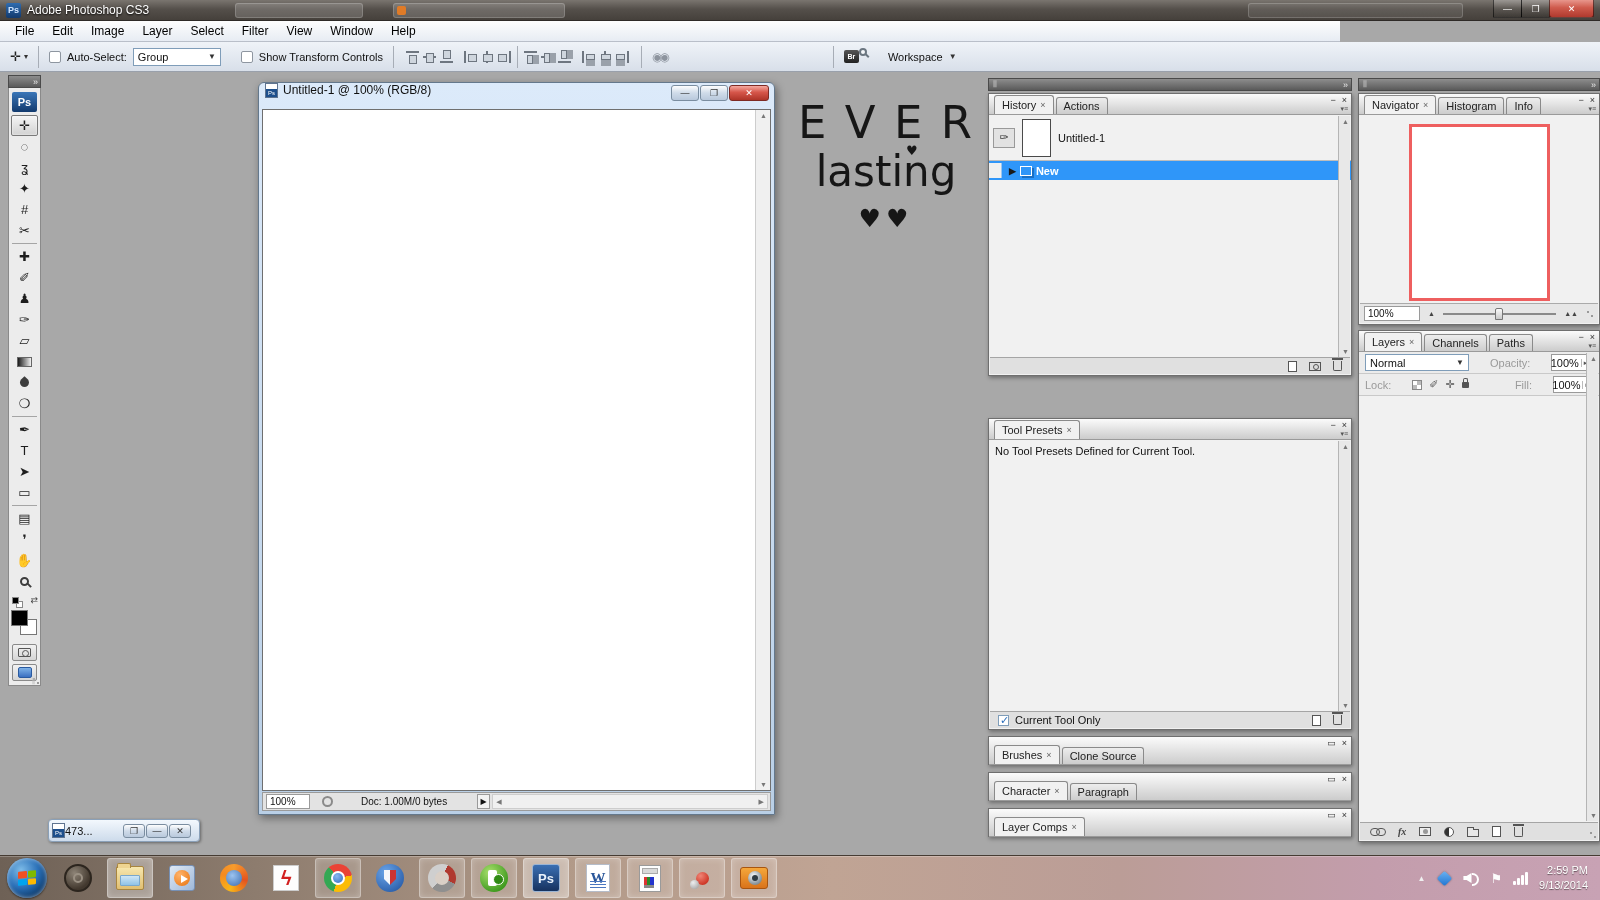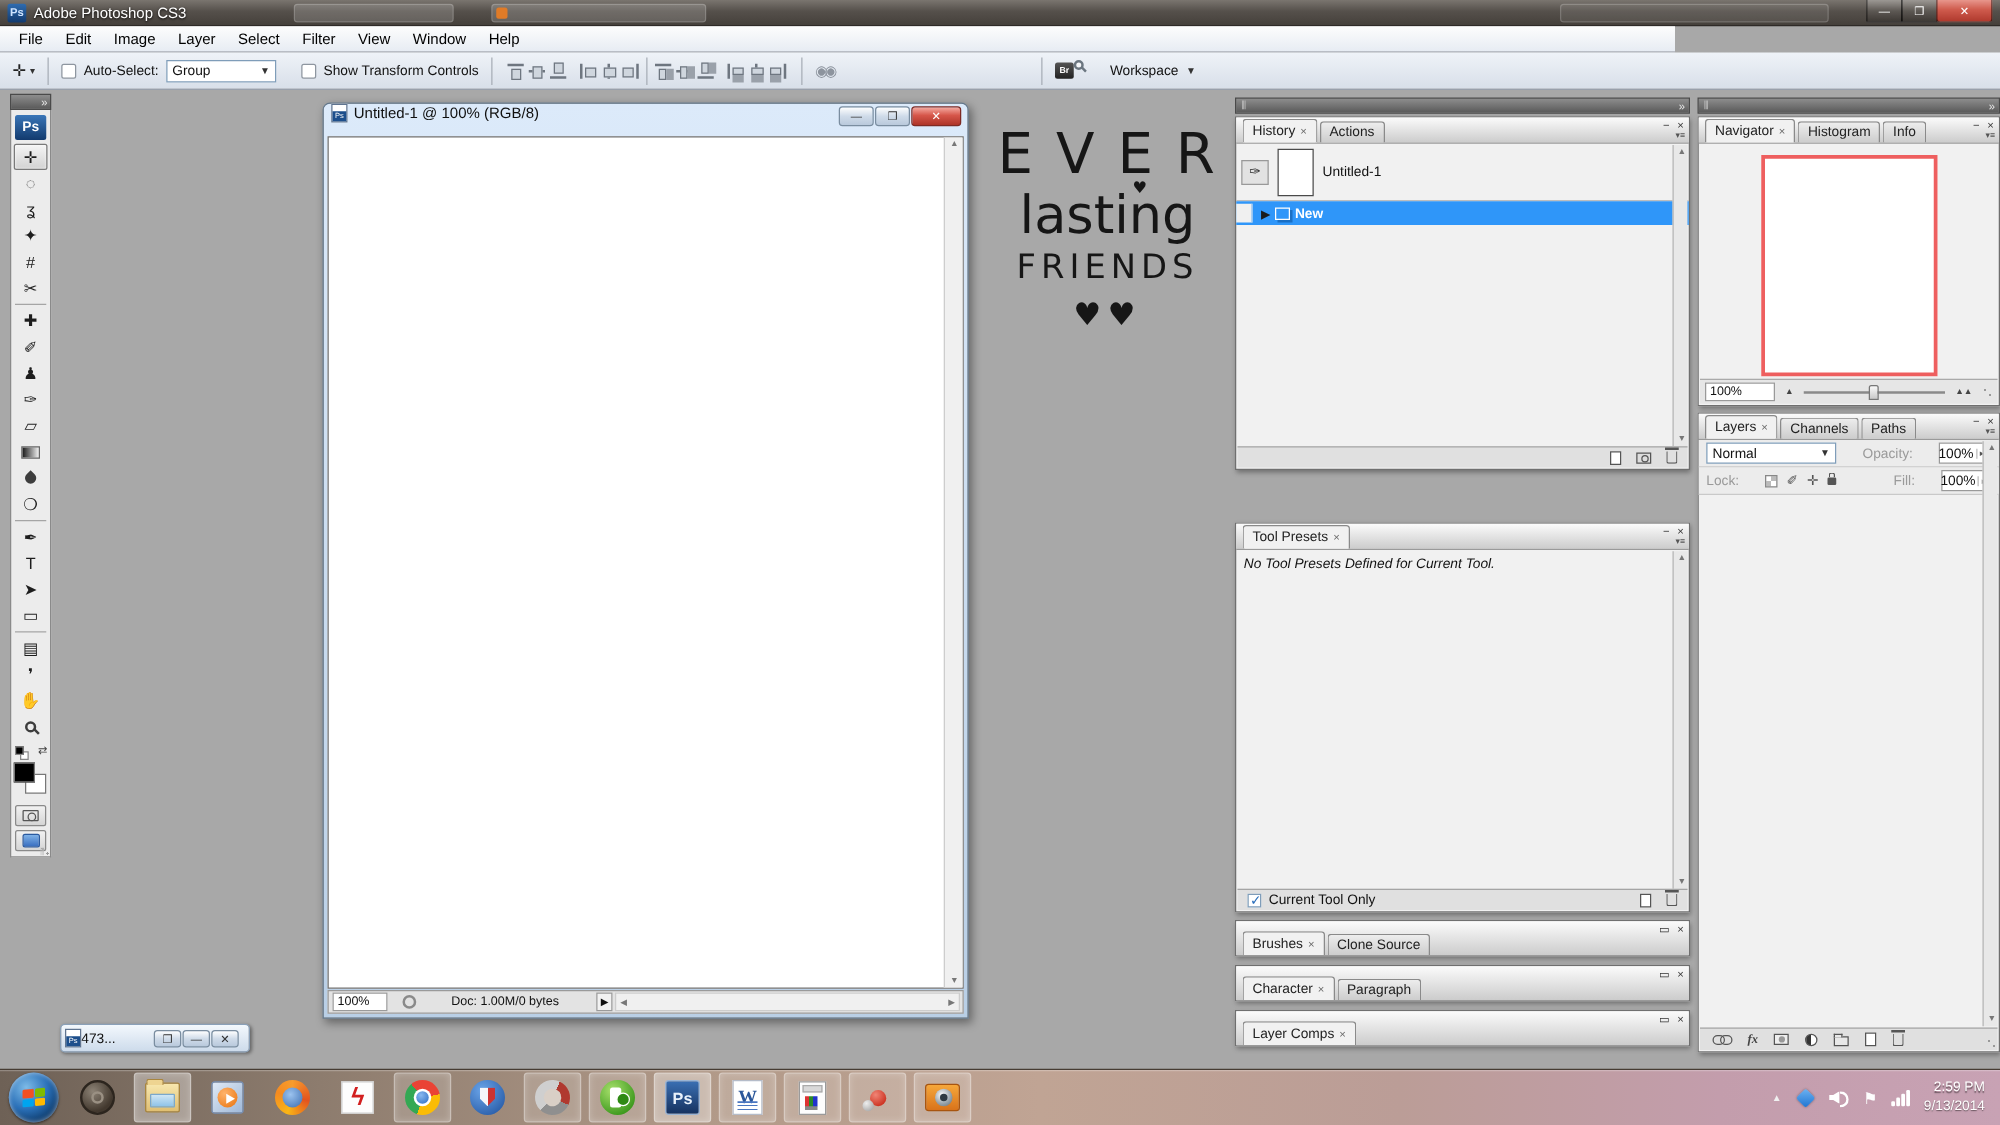--- a/index.html
+++ b/index.html
@@ -330,21 +330,20 @@
     <span class="mg"></span>
   </span>
   <span style="width:8px"></span>
   <span class="wslabel">Workspace</span>
   <span class="dd">▼</span>
 </div>
 
 <div id="wallpaper">
   <div class="l1">E V E R</div>
   <div class="l2"><span>lasting</span><span class="hdot">♥</span></div>
-  <div class="l3">FRIENDS</div>
   <div class="l4">♥♥</div>
 </div>
 
 <div id="toolbox">
   <div class="dockhead">
       <span class="grip">⦀</span>
       <span>»</span>
     </div>
   <div id="tbody">
     <div id="pslogo">Ps</div>
@@ -513,21 +512,21 @@
       <span class="ptab act">
           <span>Tool Presets</span>
           <span class="tclose">×</span>
         </span>
       <span class="pmin">
           <span>−</span>
           <span>×</span>
         </span>
       <span class="pmm">▾≡</span>
     </div>
-    <div style="padding:5px 6px;font-style:italic;font-size:11px">No Tool Presets Defined for Current Tool.</div>
+    <div style="padding:5px 6px;font-size:11px">No Tool Presets Defined for Current Tool.</div>
     <div class="pscroll">
         <span class="up">▲</span>
         <span class="dn">▼</span>
       </div>
     <div class="pfoot">
       <span class="ico-chk on"></span>
       <span style="margin-left:-6px">Current Tool Only</span>
       <span class="fright">
         <span class="ico-newdoc"></span>
         <span class="ico-trash"></span>

